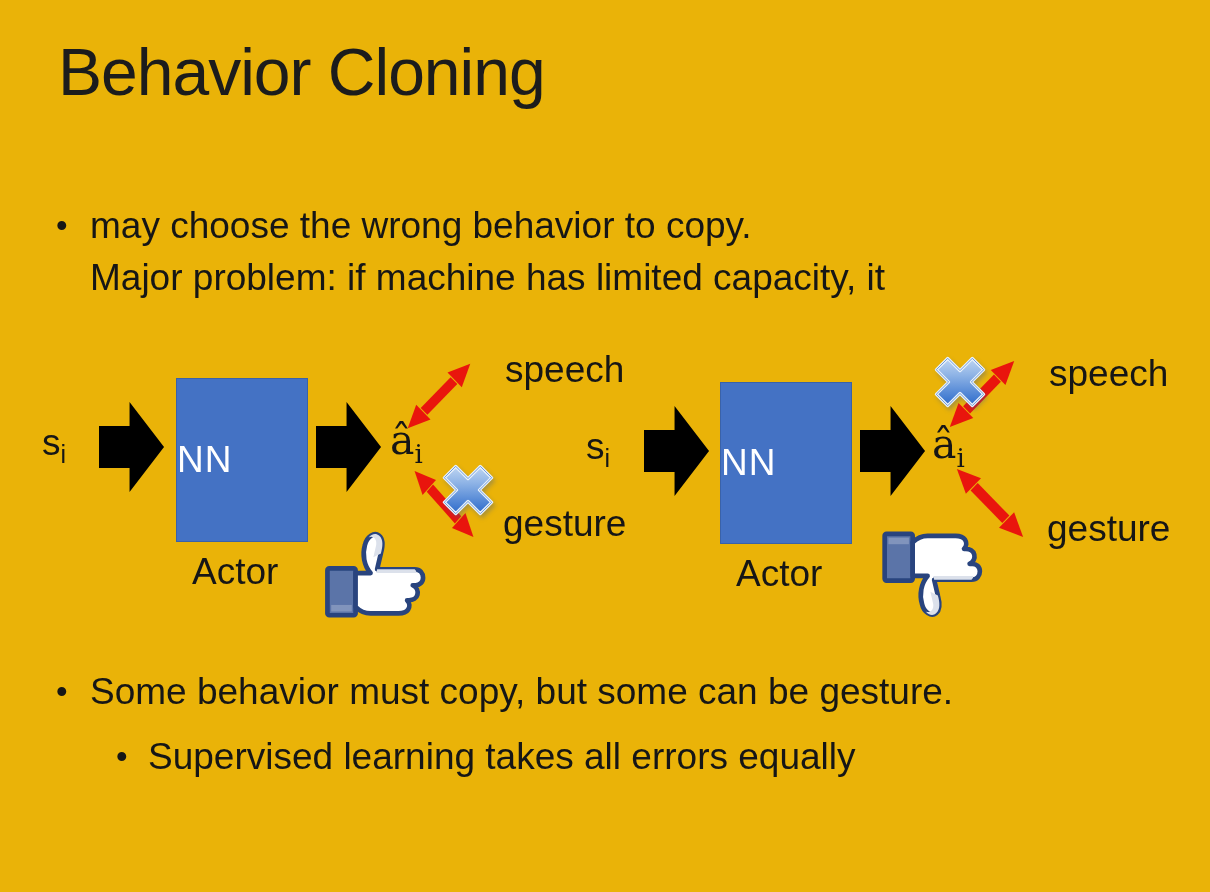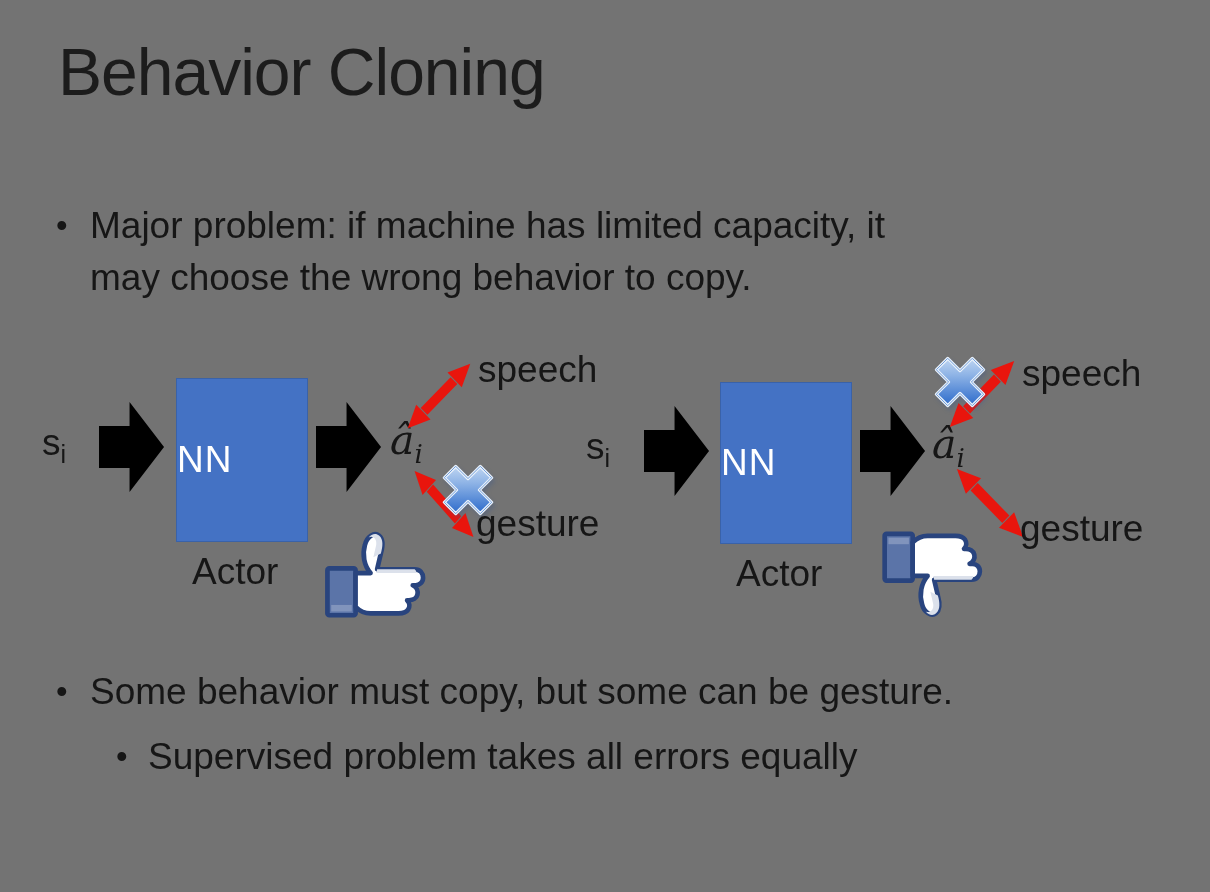--- a/index.html
+++ b/index.html
@@ -1,34 +1,34 @@
 <!DOCTYPE html>
 <html style="--nn_fill: #4472C4; --nn_border: #3A62A8; --arrow_black: #000000; --arrow_red: #E9150D; --cross_blue: #3E78D0; --thumb_outline: #29447E; --thumb_cuff: #5B74A8; --text: #161616;"><head>
 <meta charset="utf-8">
 <style>
   html,body{margin:0;padding:0;background:#ffffff;}
-  .slide{position:relative;width:1210px;height:892px;background:#737373;overflow:hidden;
+  .slide{position:relative;width:1210px;height:892px;background:#eab308;overflow:hidden;
          font-family:"Liberation Sans",sans-serif;color:var(--text,#161616);}
   .abs{position:absolute;}
   .title{left:58px;top:34px;font-size:66px;font-weight:300;letter-spacing:-1px;color:#1c1c1c;white-space:nowrap;}
   .bullet-row{display:flex;align-items:flex-start;font-size:37px;line-height:52px;}
   .bullet-glyph{width:34px;flex:0 0 34px;font-size:33px;line-height:52px;}
   .b1{left:56px;top:200px;}
   .b2{left:56px;top:666px;}
   .b3{left:116px;top:731px;}
   .b3 .bullet-glyph{width:32px;flex:0 0 32px;}
   .bullet-text{white-space:nowrap;}
   .nn-box{display:flex;align-items:center;justify-content:flex-start;
           background:var(--nn_fill,#4472C4);border:1.5px solid var(--nn_border,#3A62A8);box-sizing:border-box;}
   .nn-label{color:#ffffff;font-size:37px;letter-spacing:1px;}
   .state{font-size:37px;white-space:nowrap;}
   .state sub{font-size:25px;vertical-align:-8px;}
-  .ahat{font-family:"DejaVu Serif",serif;font-style:italic;font-size:41px;white-space:nowrap;text-align:center;}
+  .ahat{font-family:"DejaVu Serif",serif;font-size:41px;white-space:nowrap;text-align:center;}
   .ahat sub{font-size:26px;vertical-align:-9px;}
-  .branch-label{font-size:37px;white-space:nowrap;}
+  .branch-label{font-size:37px;white-space:nowrap;margin-left:27px;}
   .actor{font-size:37px;white-space:nowrap;}
   .flipv{transform:scaleY(-1);}
   .cross{filter:drop-shadow(2px 3px 2px rgba(60,90,140,0.35));}
   svg.abs{display:block;}
 </style>
 </head>
 <body>
 
 <svg width="0" height="0" style="position:absolute" aria-hidden="true">
   <defs>
@@ -64,22 +64,22 @@
   </defs>
 </svg>
 
 <div class="slide">
 
   <div class="abs title">Behavior Cloning</div>
 
   <div class="abs bullet-row b1">
     <span class="bullet-glyph">•</span>
     <span class="bullet-text">
+      <div>may choose the wrong behavior to copy.</div>
       <div>Major problem: if machine has limited capacity, it</div>
-      <div>may choose the wrong behavior to copy.</div>
     </span>
   </div>
 
   <div class="abs state" style="left:42px;top:422px;">
     <span>s</span><sub>i</sub>
   </div>
   <svg class="abs" style="left:99px;top:399px;width:67px;height:96px;">
       <use href="#fatArrow"></use>
     </svg>
   <div class="abs nn-box" style="left:176px;top:378px;width:132px;height:164px;">
@@ -137,16 +137,16 @@
   <svg class="abs flipv" style="left:880px;top:529px;width:112px;height:92px;">
       <use href="#thumb"></use>
     </svg>
 
   <div class="abs bullet-row b2">
     <span class="bullet-glyph">•</span>
     <span class="bullet-text">Some behavior must copy, but some can be gesture.</span>
   </div>
   <div class="abs bullet-row b3">
     <span class="bullet-glyph">•</span>
-    <span class="bullet-text">Supervised problem takes all errors equally</span>
+    <span class="bullet-text">Supervised learning takes all errors equally</span>
   </div>
 
 </div>
 
 </body></html>

